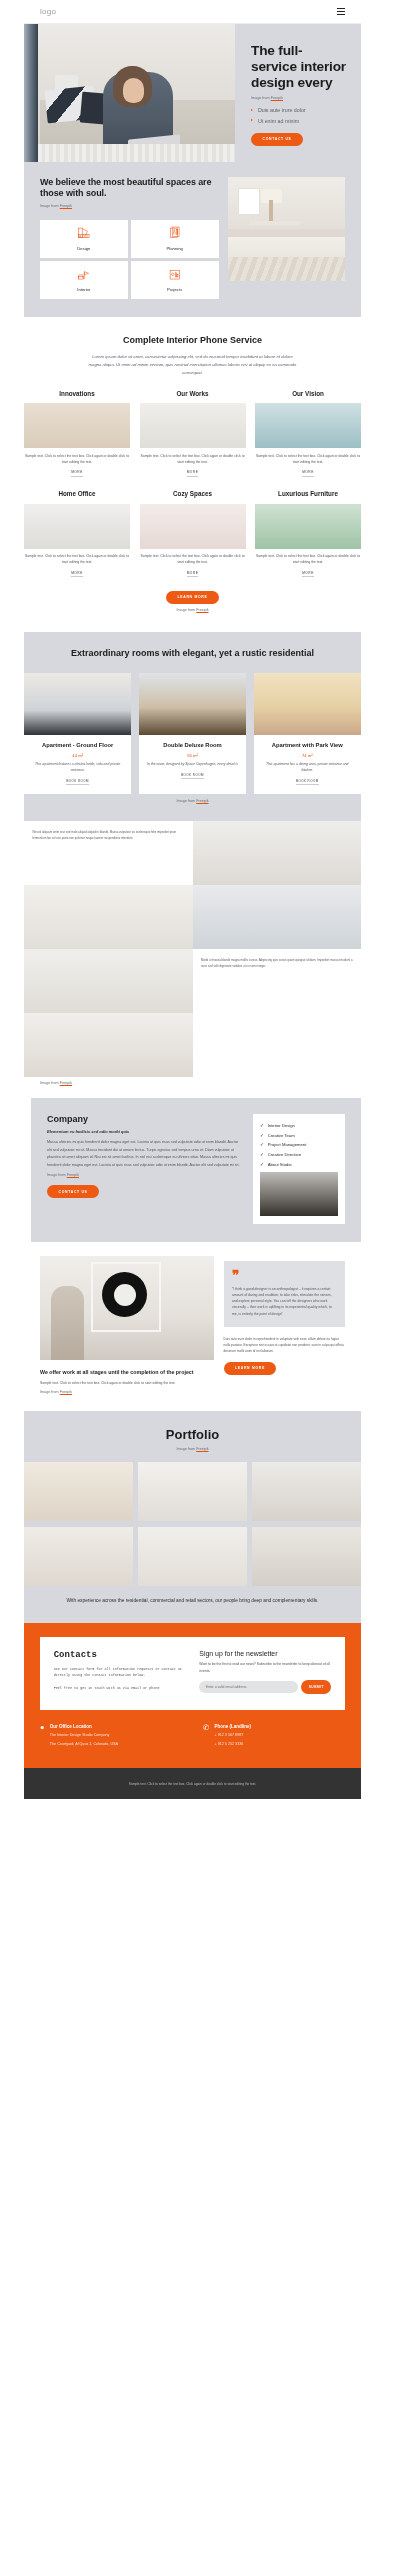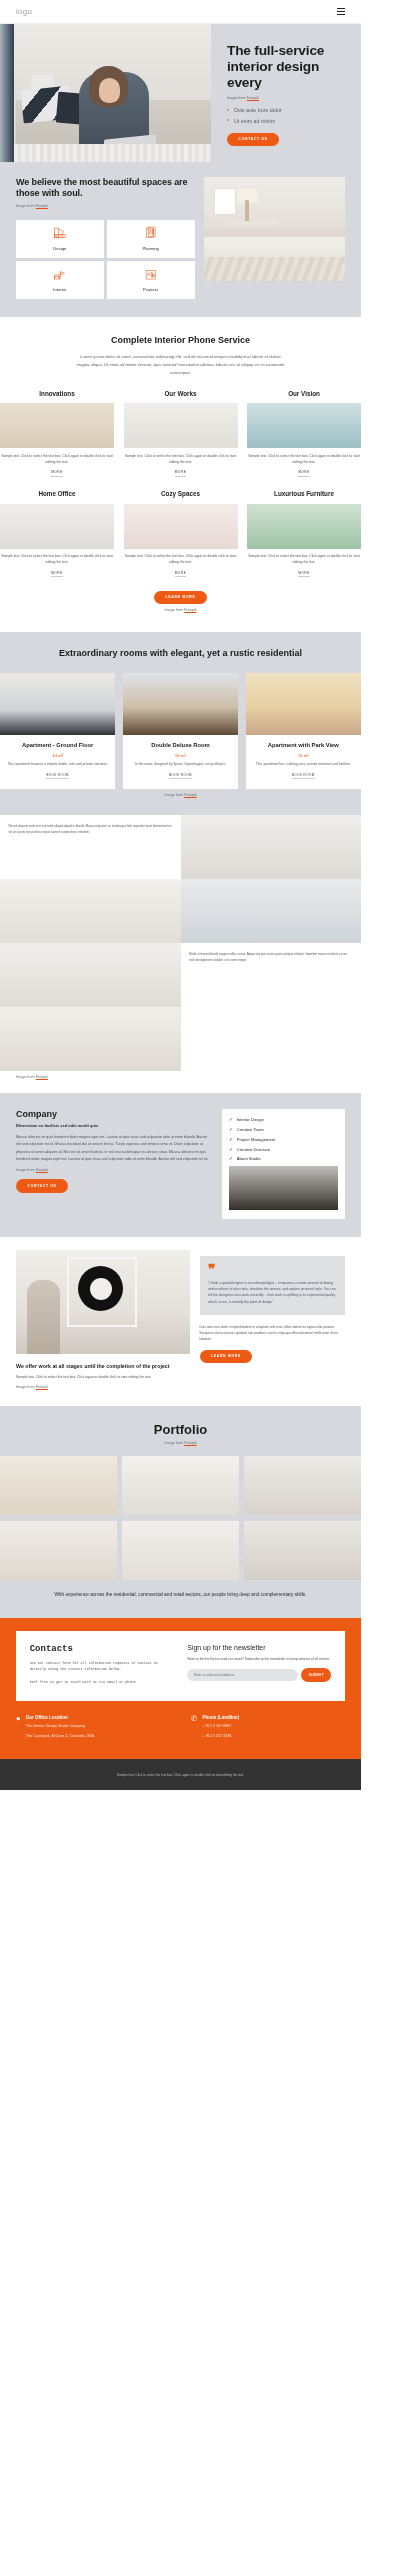--- a/index.html
+++ b/index.html
@@ -3,21 +3,21 @@
 <meta charset="utf-8">
 <style>
   * { margin:0; padding:0; box-sizing:border-box; }
   html,body { width:396px; }
   body {
     font-family:"Liberation Sans", sans-serif;
     background:#ffffff;
     color:#2b2b2b;
     width:396px;
   }
-  .page { width:361px; position:relative; overflow:hidden; }
+  .page { width:361px; position:relative; overflow:hidden;padding-left:24px; }
 
   
   .wrap { padding:0 16px; }
   .center { text-align:center; }
   .freepik { font-size:3.7px; color:#6d6f73; margin-top:4.2px; }
   .freepik u { text-decoration:underline; text-decoration-color:#e8500e; }
 
   
   .header {
     height:24px; background:#fff; display:flex; align-items:center;
@@ -162,21 +162,21 @@
   .grow { display:grid; grid-template-columns:1fr 1fr; }
   .gcell { position:relative; overflow:hidden; }
   .gtext { padding:9.5px 8.5px; font-size:2.9px; line-height:1.9; color:#5d6066; }
   .g1{height:64px;background:linear-gradient(180deg,#efeeec,#ddd9d4);}
   .g2{height:64px;background:linear-gradient(180deg,#f2f0ed,#e2ded8);}
   .g3{height:64px;background:linear-gradient(180deg,#e9eaec,#cfd4d8);}
   .g4{height:64px;background:linear-gradient(180deg,#f0efec,#dfdcd6);}
   .g5{height:64px;background:linear-gradient(180deg,#f1efeb,#ded9d2);}
 
   
-  .company { background:#d6d8dd; padding:16px 0 18px; display:flex; gap:10.6px; }
+  .company { background:#d6d8dd; padding:16px 0 18px; display:flex; gap:10.6px;margin-left:7px; }
   .company-left { width:211px; padding-left:16px; }
   .company-left h2 { font-size:9px; font-weight:700; color:#1c1c1c; }
   .company-sub { font-size:4px; font-style:italic; font-weight:700; color:#2b2b2b; margin-top:4.8px; }
   .company-left p.body { font-size:3.7px; line-height:2; color:#4f5257; margin-top:5.3px; }
   .company-right { flex:1; margin-right:16px; background:#fff; padding:8.5px 7.4px; }
   .check-list { list-style:none; }
   .check-list li { font-size:4.2px; color:#2b2b2b; display:flex; align-items:center; gap:3.7px; margin-bottom:4.8px; }
   .check-list .ck { color:#1c1c1c; font-size:4.8px; }
   .office-photo { width:100%; height:44px; margin-top:3.2px;
     background:linear-gradient(180deg,#bfbdba,#6f6b66 60%,#33302c); }

